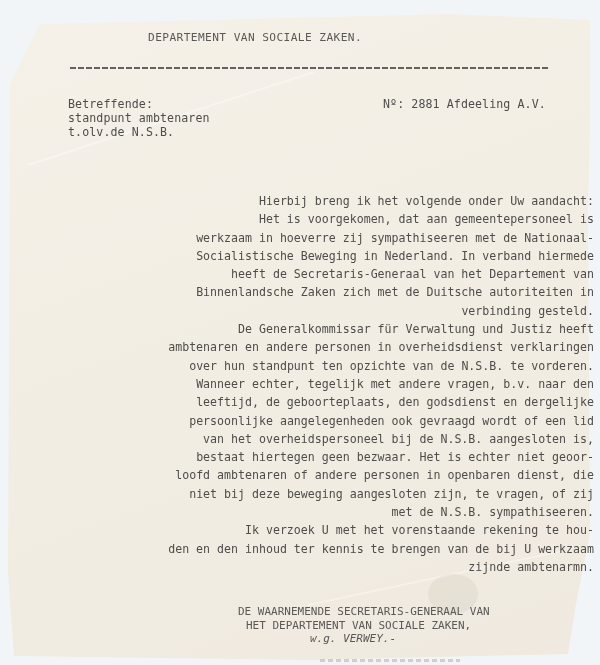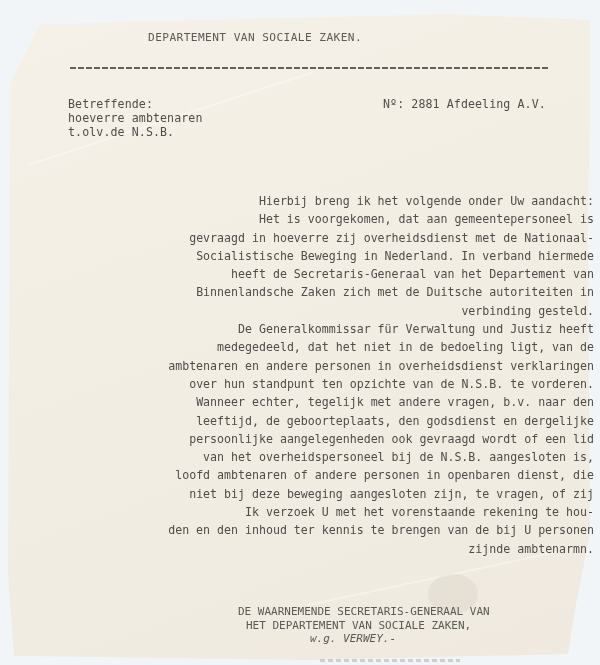--- a/index.html
+++ b/index.html
@@ -123,44 +123,45 @@
   <div class="paper">
     <div class="crease" style="left:20px;top:150px;width:300px;transform:rotate(-18deg);"></div>
     <div class="crease" style="left:300px;top:590px;width:260px;transform:rotate(-12deg);"></div>
     <div class="smudge" style="left:420px;top:560px;width:50px;height:40px;"></div>
   </div>
 
   <div class="text title">DEPARTEMENT VAN SOCIALE ZAKEN.</div>
   <div class="rule"></div>
 
   <div class="text subject"><span>Betreffende:</span>
-<span>hoeverre ambtenaren</span>
+<span>standpunt ambtenaren</span>
 <span>t.olv.de N.S.B.</span></div>
 
   <div class="text ref">Nº: 2881 Afdeeling A.V.</div>
 
   <div class="body">
     <span class="line indent">Hierbij breng ik het volgende onder Uw aandacht:</span>
     <span class="line indent">Het is voorgekomen, dat aan gemeentepersoneel is</span>
-    <span class="line">gevraagd in hoeverre zij overheidsdienst met de Nationaal-</span>
+    <span class="line">werkzaam in hoeverre zij sympathiseeren met de Nationaal-</span>
     <span class="line">Socialistische Beweging in Nederland. In verband hiermede</span>
     <span class="line">heeft de Secretaris-Generaal van het Departement van</span>
     <span class="line">Binnenlandsche Zaken zich met de Duitsche autoriteiten in</span>
     <span class="line">verbinding gesteld.</span>
     <span class="line indent">De Generalkommissar für Verwaltung und Justiz heeft</span>
-    <span class="line">medegedeeld, dat het niet in de bedoeling ligt, van de</span>
     <span class="line">ambtenaren en andere personen in overheidsdienst verklaringen</span>
     <span class="line">over hun standpunt ten opzichte van de N.S.B. te vorderen.</span>
     <span class="line">Wanneer echter, tegelijk met andere vragen, b.v. naar den</span>
     <span class="line">leeftijd, de geboorteplaats, den godsdienst en dergelijke</span>
     <span class="line">persoonlijke aangelegenheden ook gevraagd wordt of een lid</span>
     <span class="line">van het overheidspersoneel bij de N.S.B. aangesloten is,</span>
+    <span class="line">bestaat hiertegen geen bezwaar. Het is echter niet geoor-</span>
     <span class="line">loofd ambtenaren of andere personen in openbaren dienst, die</span>
     <span class="line">niet bij deze beweging aangesloten zijn, te vragen, of zij</span>
+    <span class="line">met de N.S.B. sympathiseeren.</span>
     <span class="line indent">Ik verzoek U met het vorenstaande rekening te hou-</span>
-    <span class="line">den en den inhoud ter kennis te brengen van de bij U personen</span>
+    <span class="line">den en den inhoud ter kennis te brengen van de bij U werkzaam</span>
     <span class="line">zijnde ambtenarmn.</span>
   </div>
 
   <div class="signature"><span class="sig-line1">DE WAARNEMENDE SECRETARIS-GENERAAL VAN</span><span class="sig-line2">HET DEPARTEMENT VAN SOCIALE ZAKEN,</span><span class="sig-line3">w.g. VERWEY.-</span></div>
 
   <div class="faded-line"></div>
 </div>
 
 </body></html>

